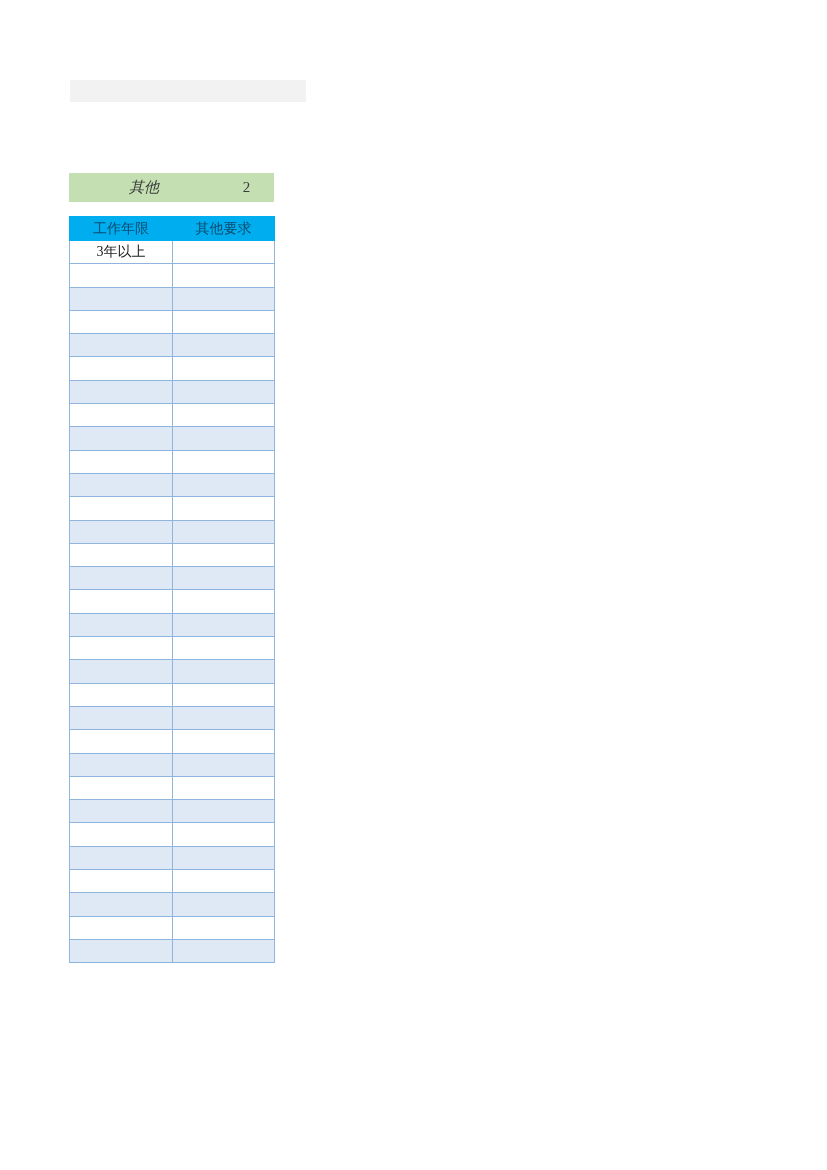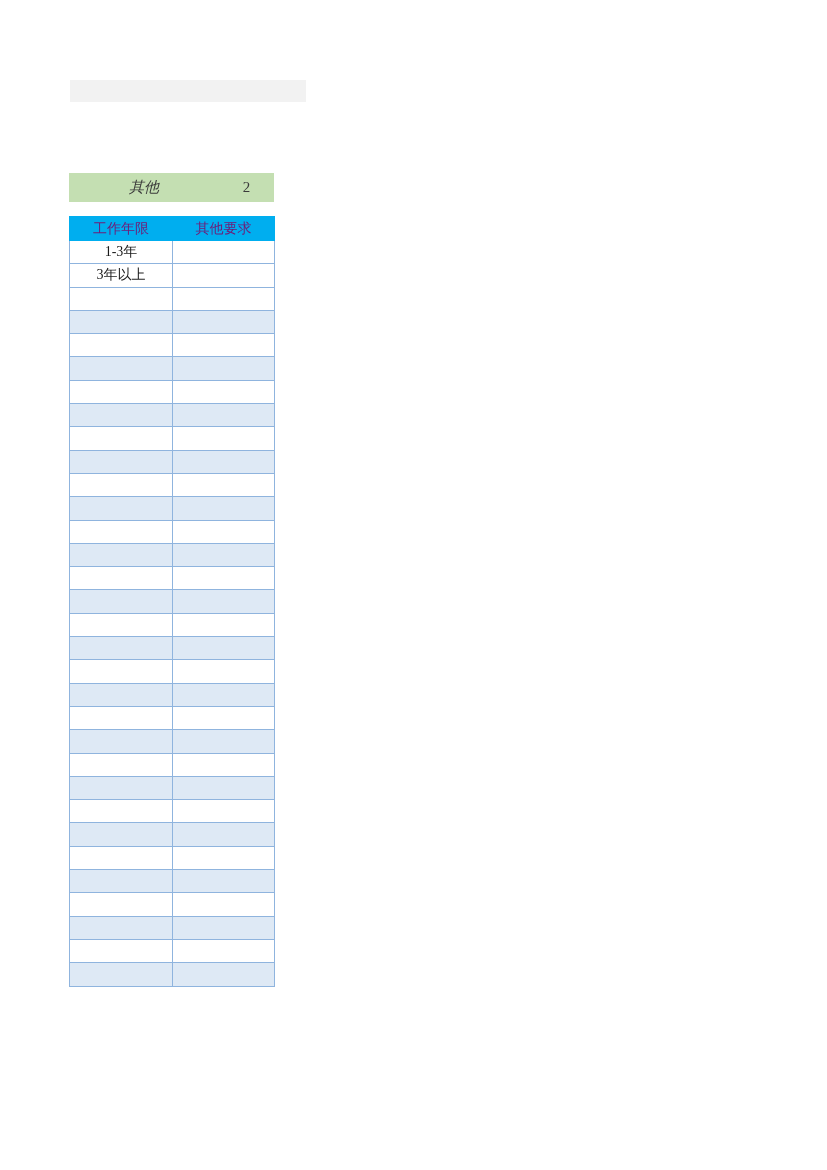--- a/index.html
+++ b/index.html
@@ -66,21 +66,21 @@
     width: 205px;
     border-collapse: collapse;
     table-layout: fixed;
   }
   .grid-table col.c1 { width: 103px; }
   .grid-table col.c2 { width: 102px; }
 
   .grid-table th {
     height: 23px;
     background: #00AEEF;
-    color: #701a75;
+    color: #0c4a6e;
     font-weight: normal;
     font-size: 14px;
     text-align: center;
     vertical-align: middle;
     border: 1px solid #00AEEF;
     padding: 0;
     font-family: "Liberation Serif", "DejaVu Serif", serif;
   }
 
   .grid-table td {
@@ -116,24 +116,20 @@
     <col class="c2">
   </colgroup>
   <thead>
     <tr>
       <th>工作年限</th>
       <th>其他要求</th>
     </tr>
   </thead>
   <tbody id="table-body">
       <tr>
-        <td>1-3年</td>
-        <td></td>
-      </tr>
-      <tr>
         <td>3年以上</td>
         <td></td>
       </tr>
       <tr>
         <td></td>
         <td></td>
       </tr>
       <tr class="banded">
         <td></td>
         <td></td>

